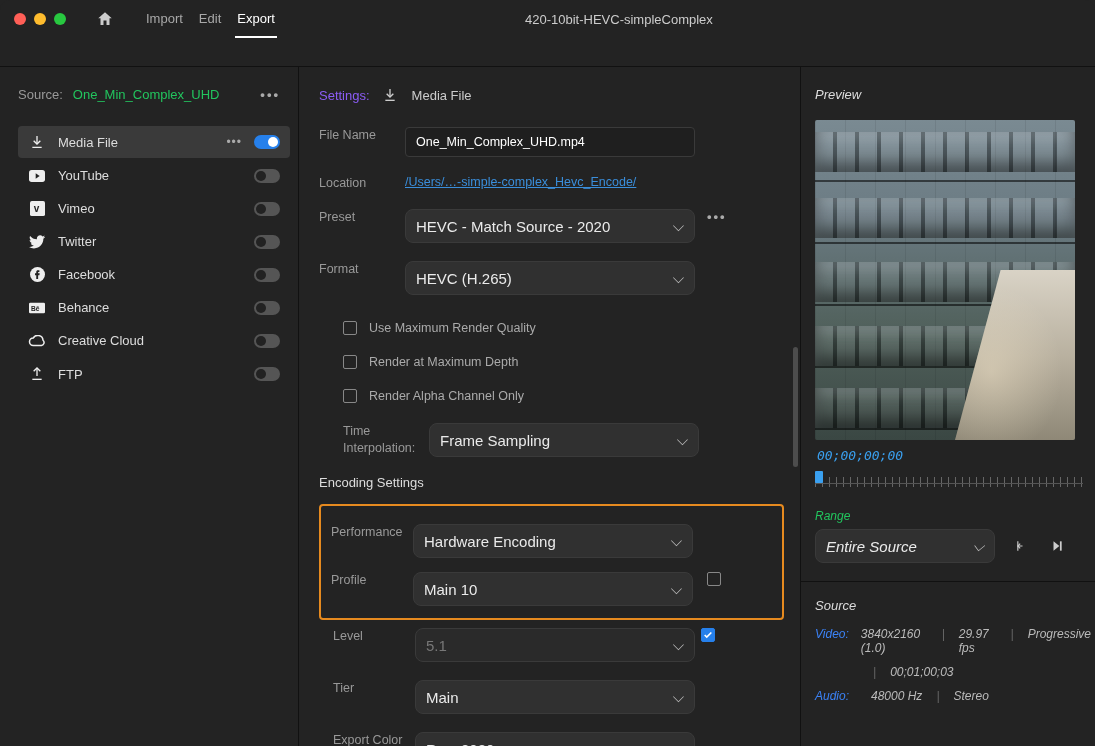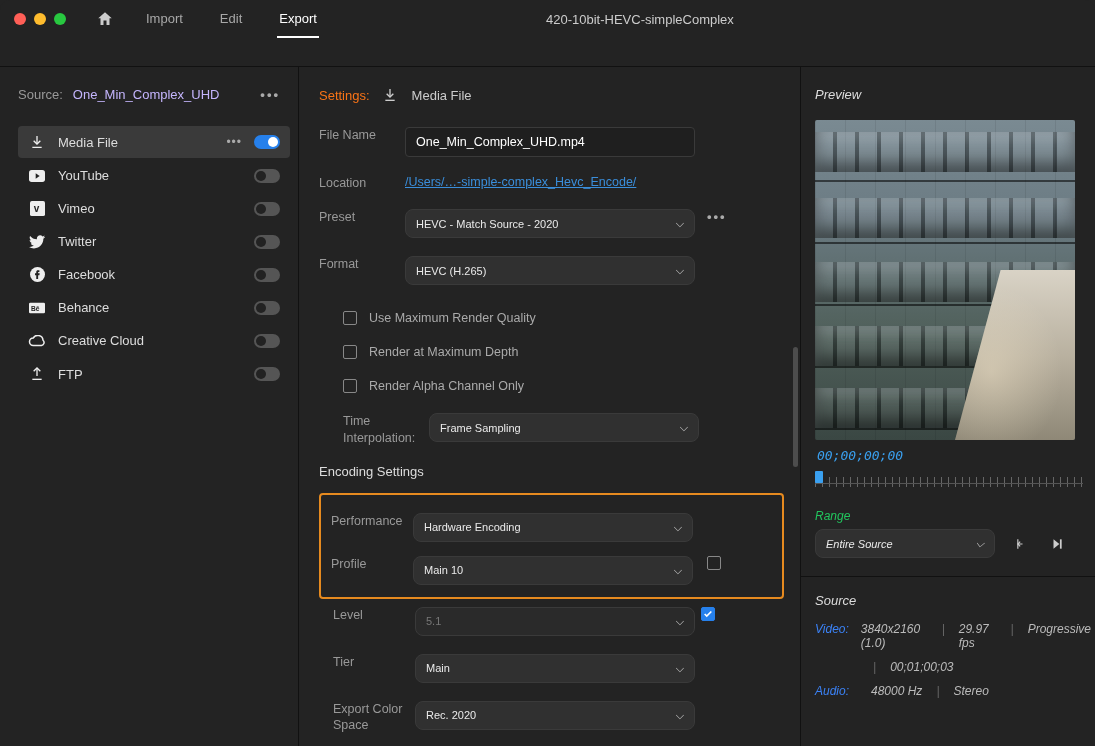--- a/index.html
+++ b/index.html
@@ -13,61 +13,61 @@
     border-radius: 10px;
   }
   .titlebar {
     height: 38px; display: flex; align-items: center;
     padding: 0 14px; background: #232323;
   }
   .traffic { display: flex; gap: 8px; margin-right: 30px; }
   .dot { width: 12px; height: 12px; border-radius: 50%; }
   .red { background: #ff5f57; } .yellow { background: #febc2e; } .green { background: #28c840; }
   .home-icon { margin-right: 30px; }
-  .tabs-top { display: flex; gap: 33px; text-align: right; }
+  .tabs-top { display: flex; gap: 12px; text-align: right; }
   .tab-top { color: #a8a8a8; padding: 10px 2px; cursor: pointer; }
   .tab-top.active { color: #fff; border-bottom: 2px solid #fff; }
   .win-title { flex: 1; text-align: center; color: #ccc; margin-left: -120px; }
 
   .layout { display: flex; height: 708px; margin-top: 28px; }
   .col-left { width: 298px; padding: 20px 8px 8px 18px; border-top: 1px solid #111; }
   .col-center { flex: 1; padding: 20px 16px 8px 20px; border-left: 1px solid #111; border-top: 1px solid #111; overflow: hidden; position: relative; }
   .col-right { width: 295px; padding: 20px 4px 8px 14px; border-left: 1px solid #111; border-top: 1px solid #111; font-style: italic; }
 
   .source-row { display: flex; align-items: center; gap: 10px; margin-bottom: 24px; }
   .source-row .label { color: #999; }
-  .source-row .value { color: #c4b5fd; }
+  .source-row .value { color: #22c55e; }
   .kebab { color: #aaa; letter-spacing: 2px; cursor: pointer; margin-left: auto; margin-right: 10px; font-weight: bold;}
   .dest-list { display: flex; flex-direction: column; gap: 2px; }
   .dest-item {
     display: flex; align-items: center; gap: 12px;
     padding: 8px 10px; border-radius: 4px; cursor: pointer;
   }
   .dest-item.active { background: #3a3a3a; }
   .dest-item .icon-slot { width: 18px; display:flex; align-items:center; justify-content:center; }
   .dest-item .name { color: #ddd; flex: 1; }
   .dest-item .kebab-sm { color:#aaa; letter-spacing:1px; font-size:12px; }
   .toggle { width: 26px; height: 14px; background: #555; border-radius: 8px; position: relative; }
   .toggle .knob { width: 10px; height: 10px; background: #222; border-radius: 50%; position: absolute; top: 2px; left: 2px; }
   .toggle.on { background: #2680eb; }
   .toggle.on .knob { left: 14px; background: #fff; }
 
   .settings-head { display:flex; align-items:center; gap:12px; margin-bottom: 24px; }
-  .settings-head .hd { color:#f97316; font-weight: 500; }
+  .settings-head .hd { color:#8b5cf6; font-weight: 500; }
   .settings-head .sub { color:#ccc; margin-left: 2px; }
   .form-row { display:flex; align-items:flex-start; gap: 6px; margin-bottom: 18px; }
   .form-row .lbl { width: 80px; color:#999; font-size: 12.5px; line-height: 1.3; }
   .input-text {
     background:#1f1f1f; border:1px solid #3a3a3a; border-radius:4px;
     padding: 7px 10px; color:#fff; width: 290px; font-size:12.5px;
   }
   .link { color:#3a8edb; text-decoration: underline; cursor:pointer; font-size:12.5px; }
   .select {
     background:#303030; border:1px solid #3a3a3a; border-radius:8px;
-    padding: 7px 10px; color:#eaeaea; width: 290px; font-size:11px;
+    padding: 7px 10px; color:#eaeaea; width: 290px; font-size:15px;
     display:flex; align-items:center; justify-content:space-between; cursor:pointer;
   }
   .select.disabled { color:#777; background:#2a2a2a; }
   .chev { color:#bbb; }
   .sec-title { color:#ddd; margin: 18px 0 14px 0; font-weight: 500; }
   .checkbox-row { display:flex; align-items:center; gap:12px; font-size:12.5px; color:#aaa; margin-bottom: 20px; padding-left: 24px; }
   .checkbox {
     width:14px; height:14px; border:1px solid #888; border-radius:2px;
     display:flex; align-items:center; justify-content:center; background:transparent;
   }

